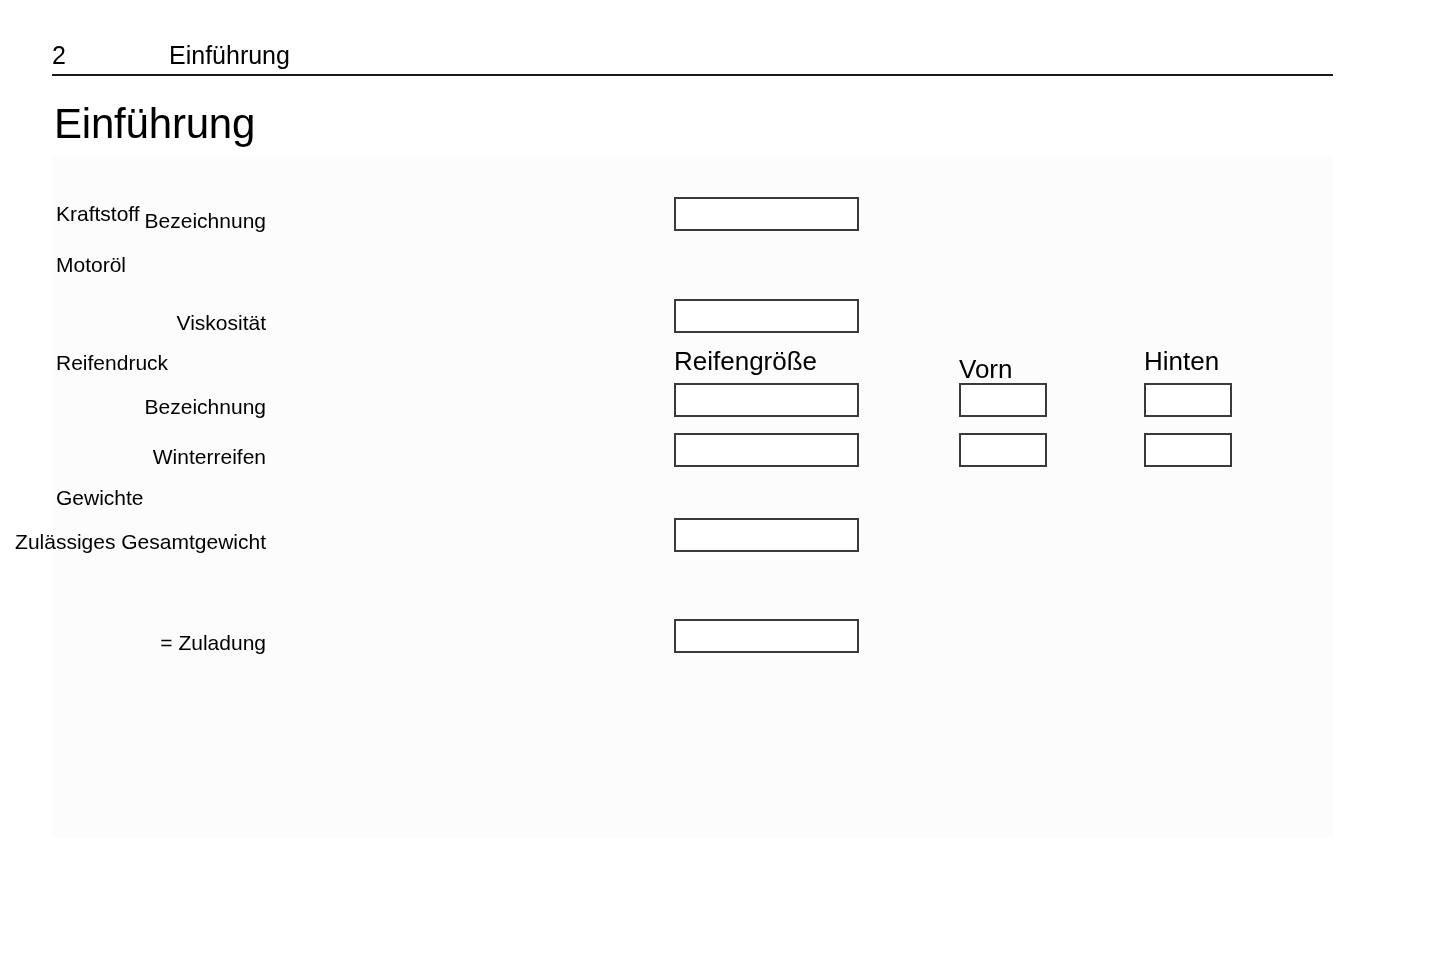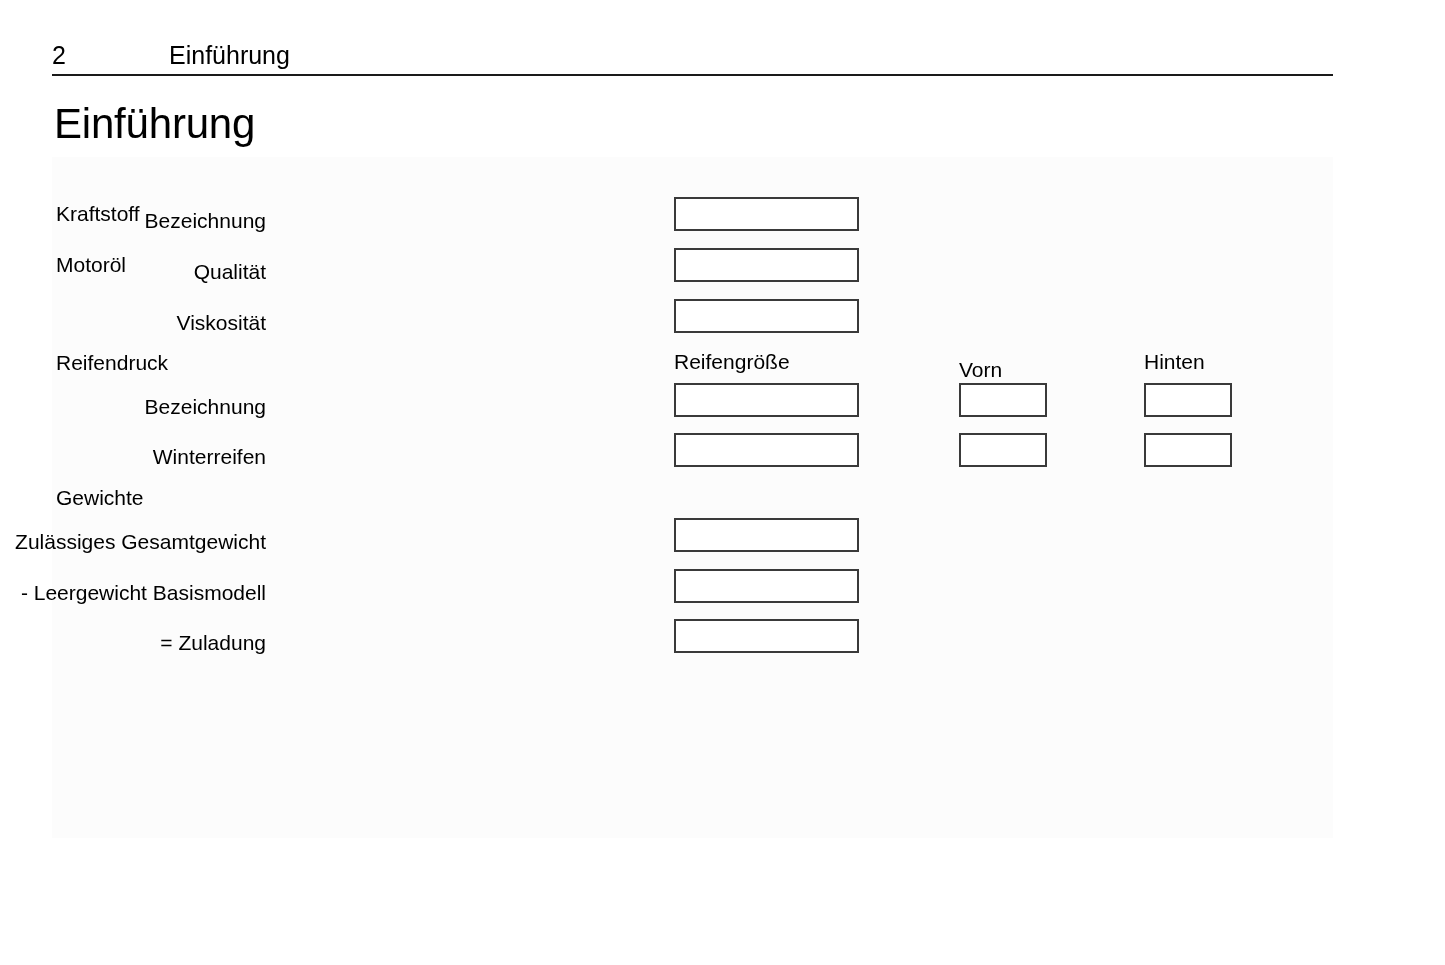--- a/index.html
+++ b/index.html
@@ -92,21 +92,21 @@
     text-align: right;
   }
   .section-label.kraftstoff  { left: 4px;  top: 44px; }
   .section-label.motoroel    { left: 4px;  top: 95px; }
   .section-label.reifendruck { left: 4px;  top: 193px; }
   .section-label.gewichte    { left: 4px;  top: 328px; }
 
   
   .col-header {
     position: absolute;
-    font-size: 21px;
+    font-size: 26px;
     line-height: 25px;
     color: #000000;
     white-space: nowrap;
   }
   .col-header.reifengroesse { left: 622px; top: 192px; }
   .col-header.vorn          { left: 907px; top: 200px; }
   .col-header.hinten        { left: 1092px; top: 192px; }
 
   
   .form-row {
@@ -183,24 +183,20 @@
 
     <div class="col-header reifengroesse">Reifengröße</div>
     <div class="col-header vorn">Vorn</div>
     <div class="col-header hinten">Hinten</div>
 
     <div class="form-row row-bezeichnung">
       <div class="row-label">Bezeichnung</div>
       <div class="field-box wide"></div>
     </div>
 
-    <div class="form-row row-qualitaet">
-      <div class="row-label">Qualität</div>
-      <div class="field-box wide"></div>
-    </div>
 
     <div class="form-row row-viskositaet">
       <div class="row-label">Viskosität</div>
       <div class="field-box wide"></div>
     </div>
 
     <div class="form-row row-sommer">
       <div class="row-label">Bezeichnung</div>
       <div class="field-box wide"></div>
       <div class="field-box narrow-front"></div>
@@ -212,24 +208,20 @@
       <div class="field-box wide"></div>
       <div class="field-box narrow-front"></div>
       <div class="field-box narrow-rear"></div>
     </div>
 
     <div class="form-row row-gesamt">
       <div class="row-label">Zulässiges Gesamtgewicht</div>
       <div class="field-box wide"></div>
     </div>
 
-    <div class="form-row row-leer">
-      <div class="row-label">- Leergewicht Basismodell</div>
-      <div class="field-box wide"></div>
-    </div>
 
     <div class="form-row row-zuladung">
       <div class="row-label">= Zuladung</div>
       <div class="field-box wide"></div>
     </div>
 
   </div>
 </div>
 
 </body></html>

